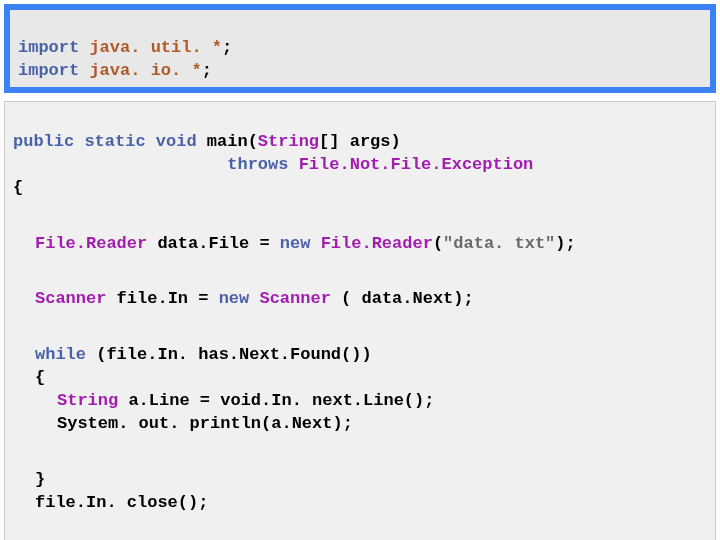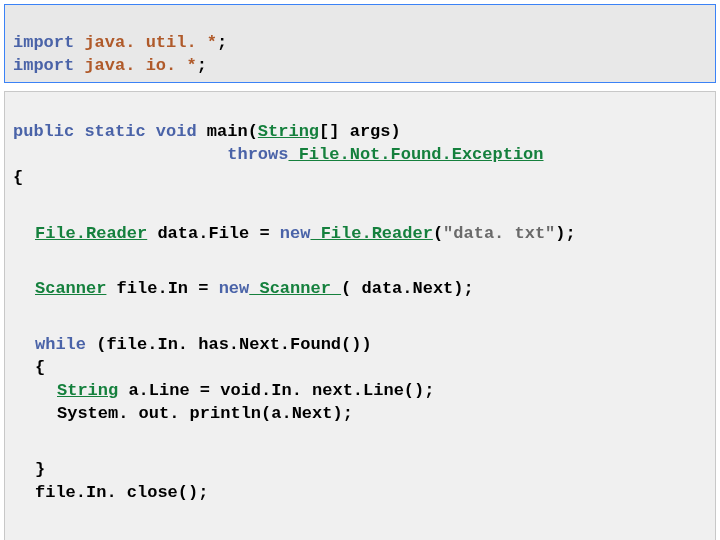--- a/index.html
+++ b/index.html
@@ -13,53 +13,53 @@
     font-weight: bold;
     color: #000;
     overflow: hidden;
   }
   .block {
     white-space: pre;
     line-height: 1.35;
   }
   .gray-block {
     background: #e8e8e8;
-    border: 1px solid #3b82f6;
+    border: 6px solid #3b82f6;
     padding: 4px 8px;
     margin: 4px 4px 8px 4px;
   }
   .main-block {
     background: #f0f0f0;
     border: 1px solid #c8c8c8;
     padding: 6px 8px 18px 8px;
     margin: 0 4px 4px 4px;
   }
   .inner {
     padding-left: 22px;
   }
   .inner2 {
     padding-left: 44px;
   }
   .kw   { color: #4a63a8; }   
   .pkg  { color: #b05a2a; }   
-  .type { color: #15803d; text-decoration: underline; }   
+  .type { color: #a21caf; }   
   .str  { color: #6a6a6a; }   
   .gap  { display:block; height:10px; }
 </style>
 </head>
 <body>
 
 <div class="block gray-block">
 <span><span class="kw">import</span><span class="pkg"> java. util. *</span><span>;</span></span>
 <span><span class="kw">import</span><span class="pkg"> java. io. *</span><span>;</span></span>
 </div>
 
 <div class="block main-block">
 <span><span class="kw">public static void</span><span> main(</span><span class="type">String</span><span>[] args)</span></span>
-<span><span>                     </span><span class="kw">throws</span><span class="type"> File.Not.Found.Exception</span></span>
+<span><span>                     </span><span class="kw">throws</span><span class="type"> File.Not.File.Exception</span></span>
 <span>{</span>
 <span class="gap"></span>
 <span class="inner"><span class="type">File.Reader</span><span> data.File = </span><span class="kw">new</span><span class="type"> File.Reader</span><span>(</span><span class="str">"data. txt"</span><span>);</span></span>
 <span class="gap"></span>
 <span class="inner"><span class="type">Scanner</span><span> file.In = </span><span class="kw">new</span><span class="type"> Scanner </span><span>( data.Next);</span></span>
 <span class="gap"></span>
 <span class="inner"><span class="kw">while</span><span> (file.In. has.Next.Found())</span></span>
 <span class="inner">{</span>
 <span class="inner2"><span class="type">String</span><span> a.Line = void.In. next.Line();</span></span>
 <span class="inner2">System. out. println(a.Next);</span>

